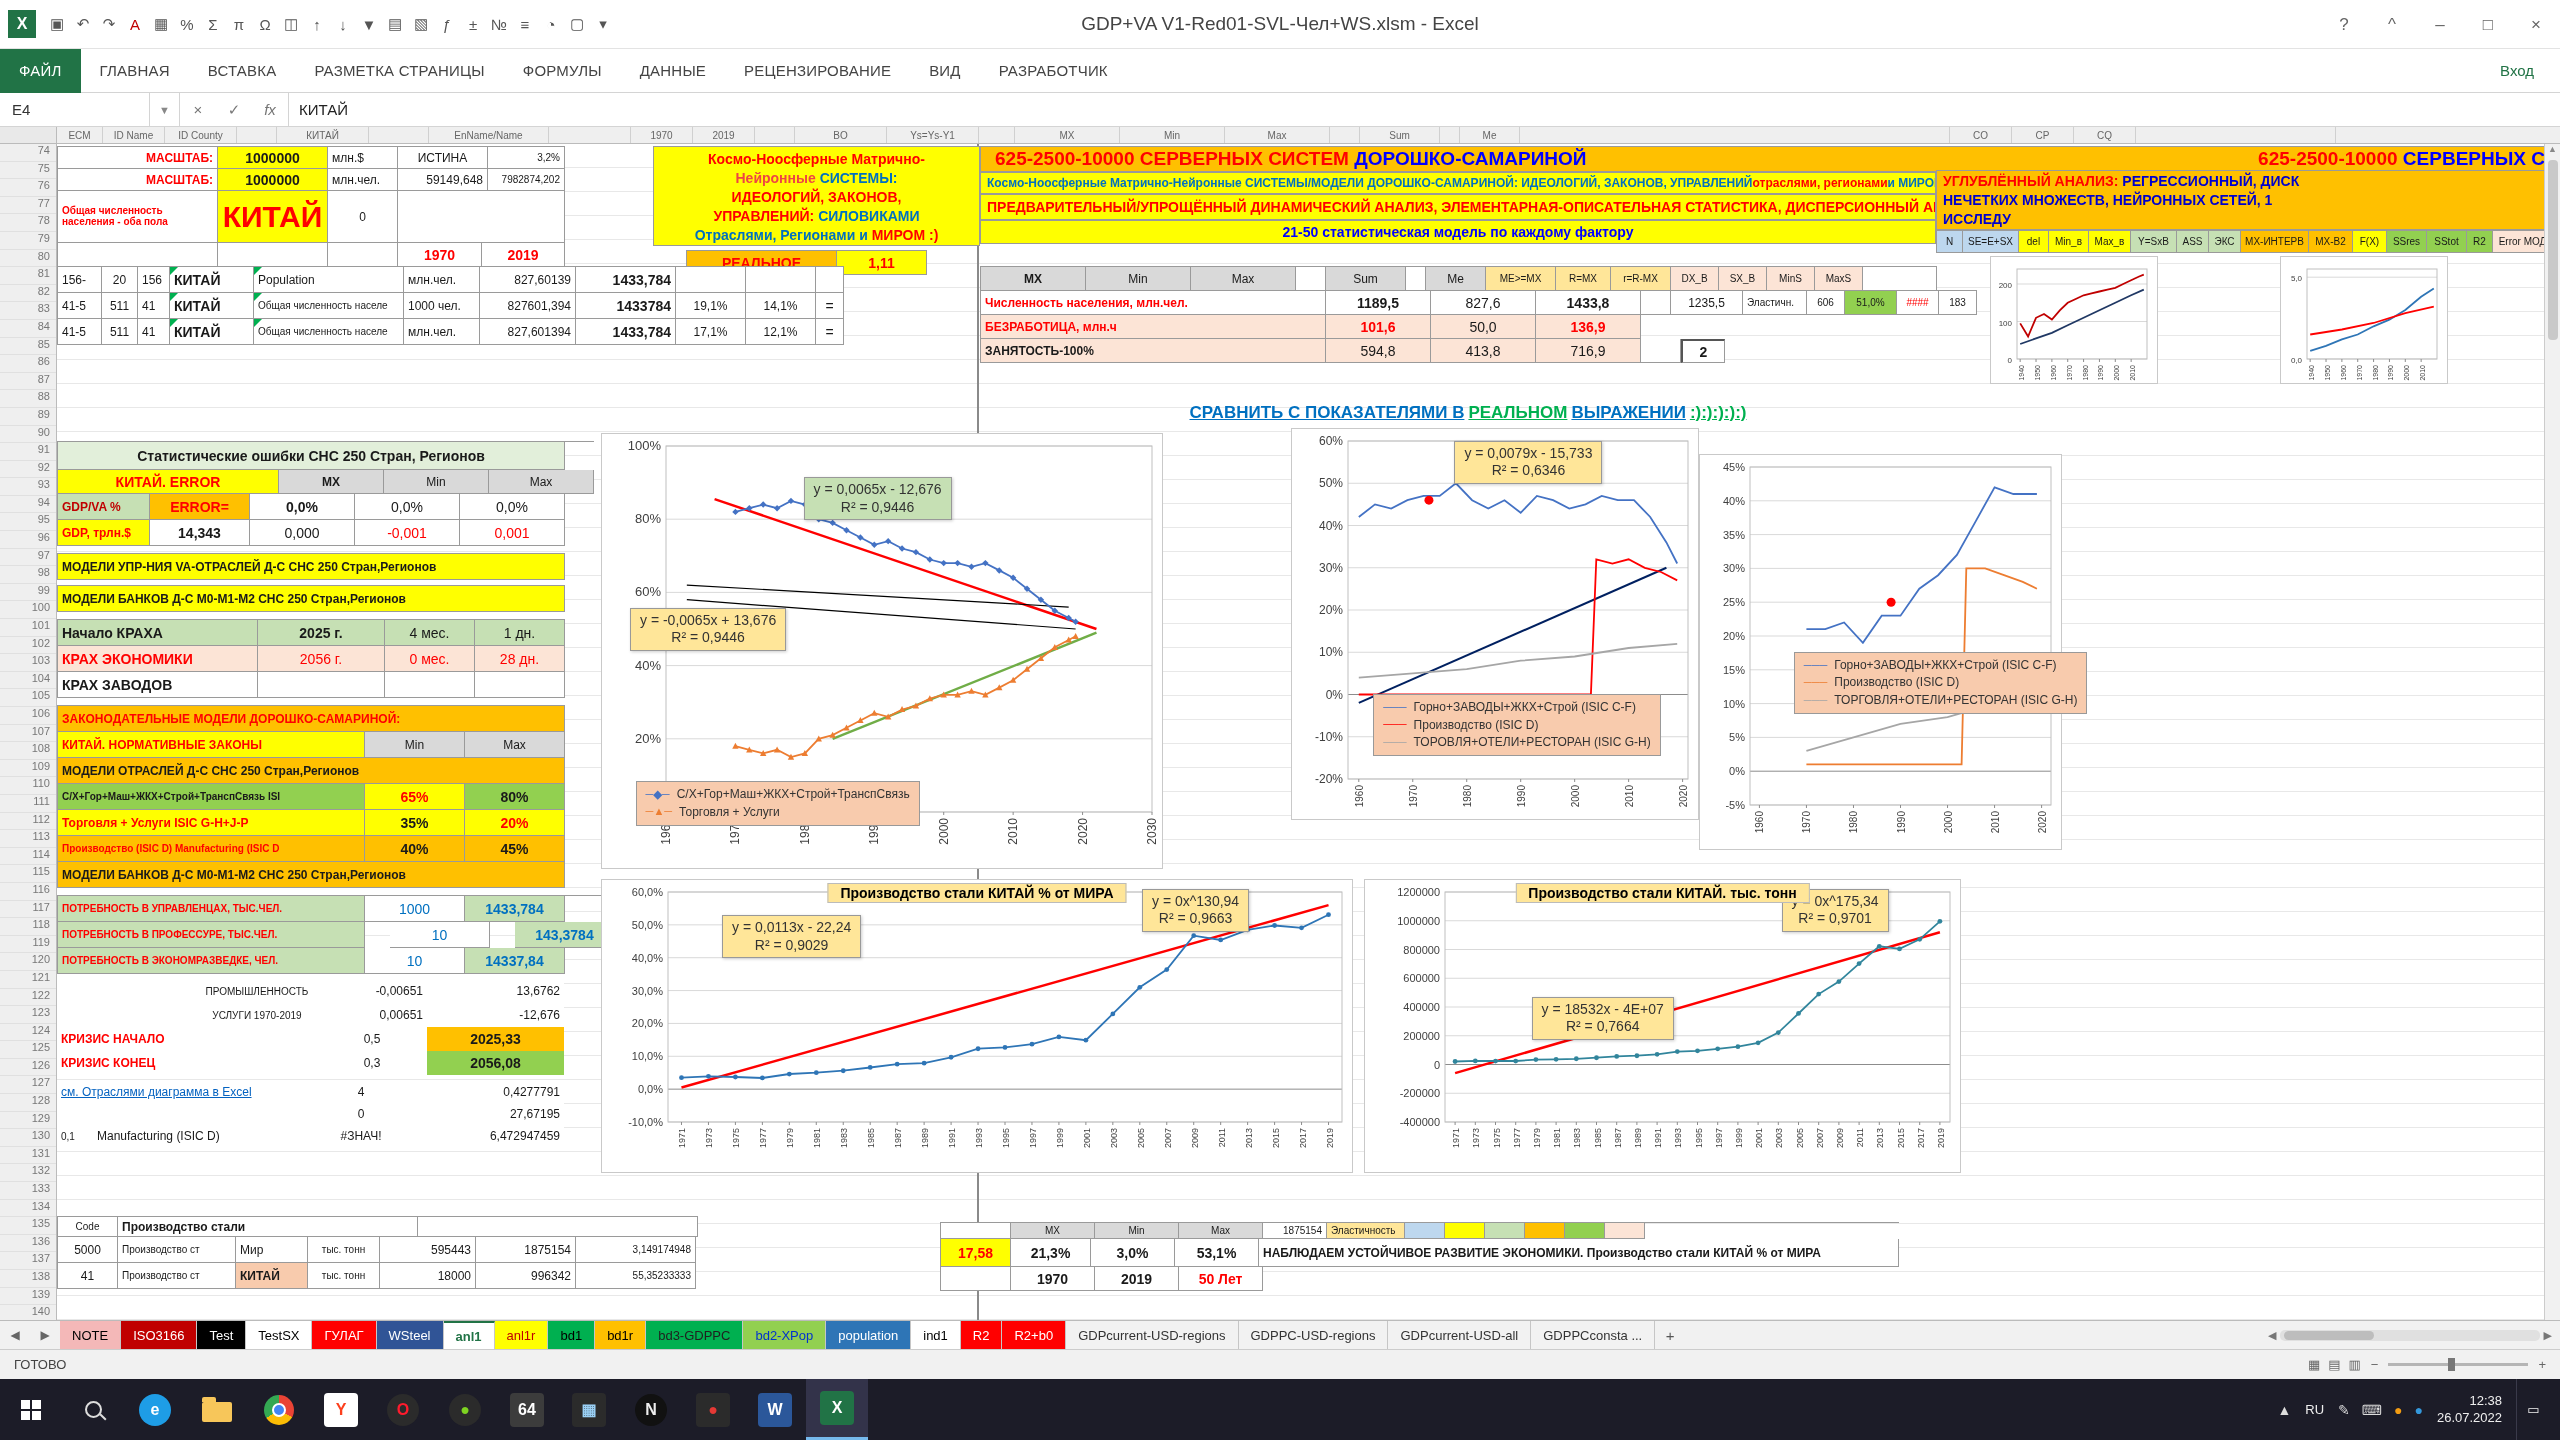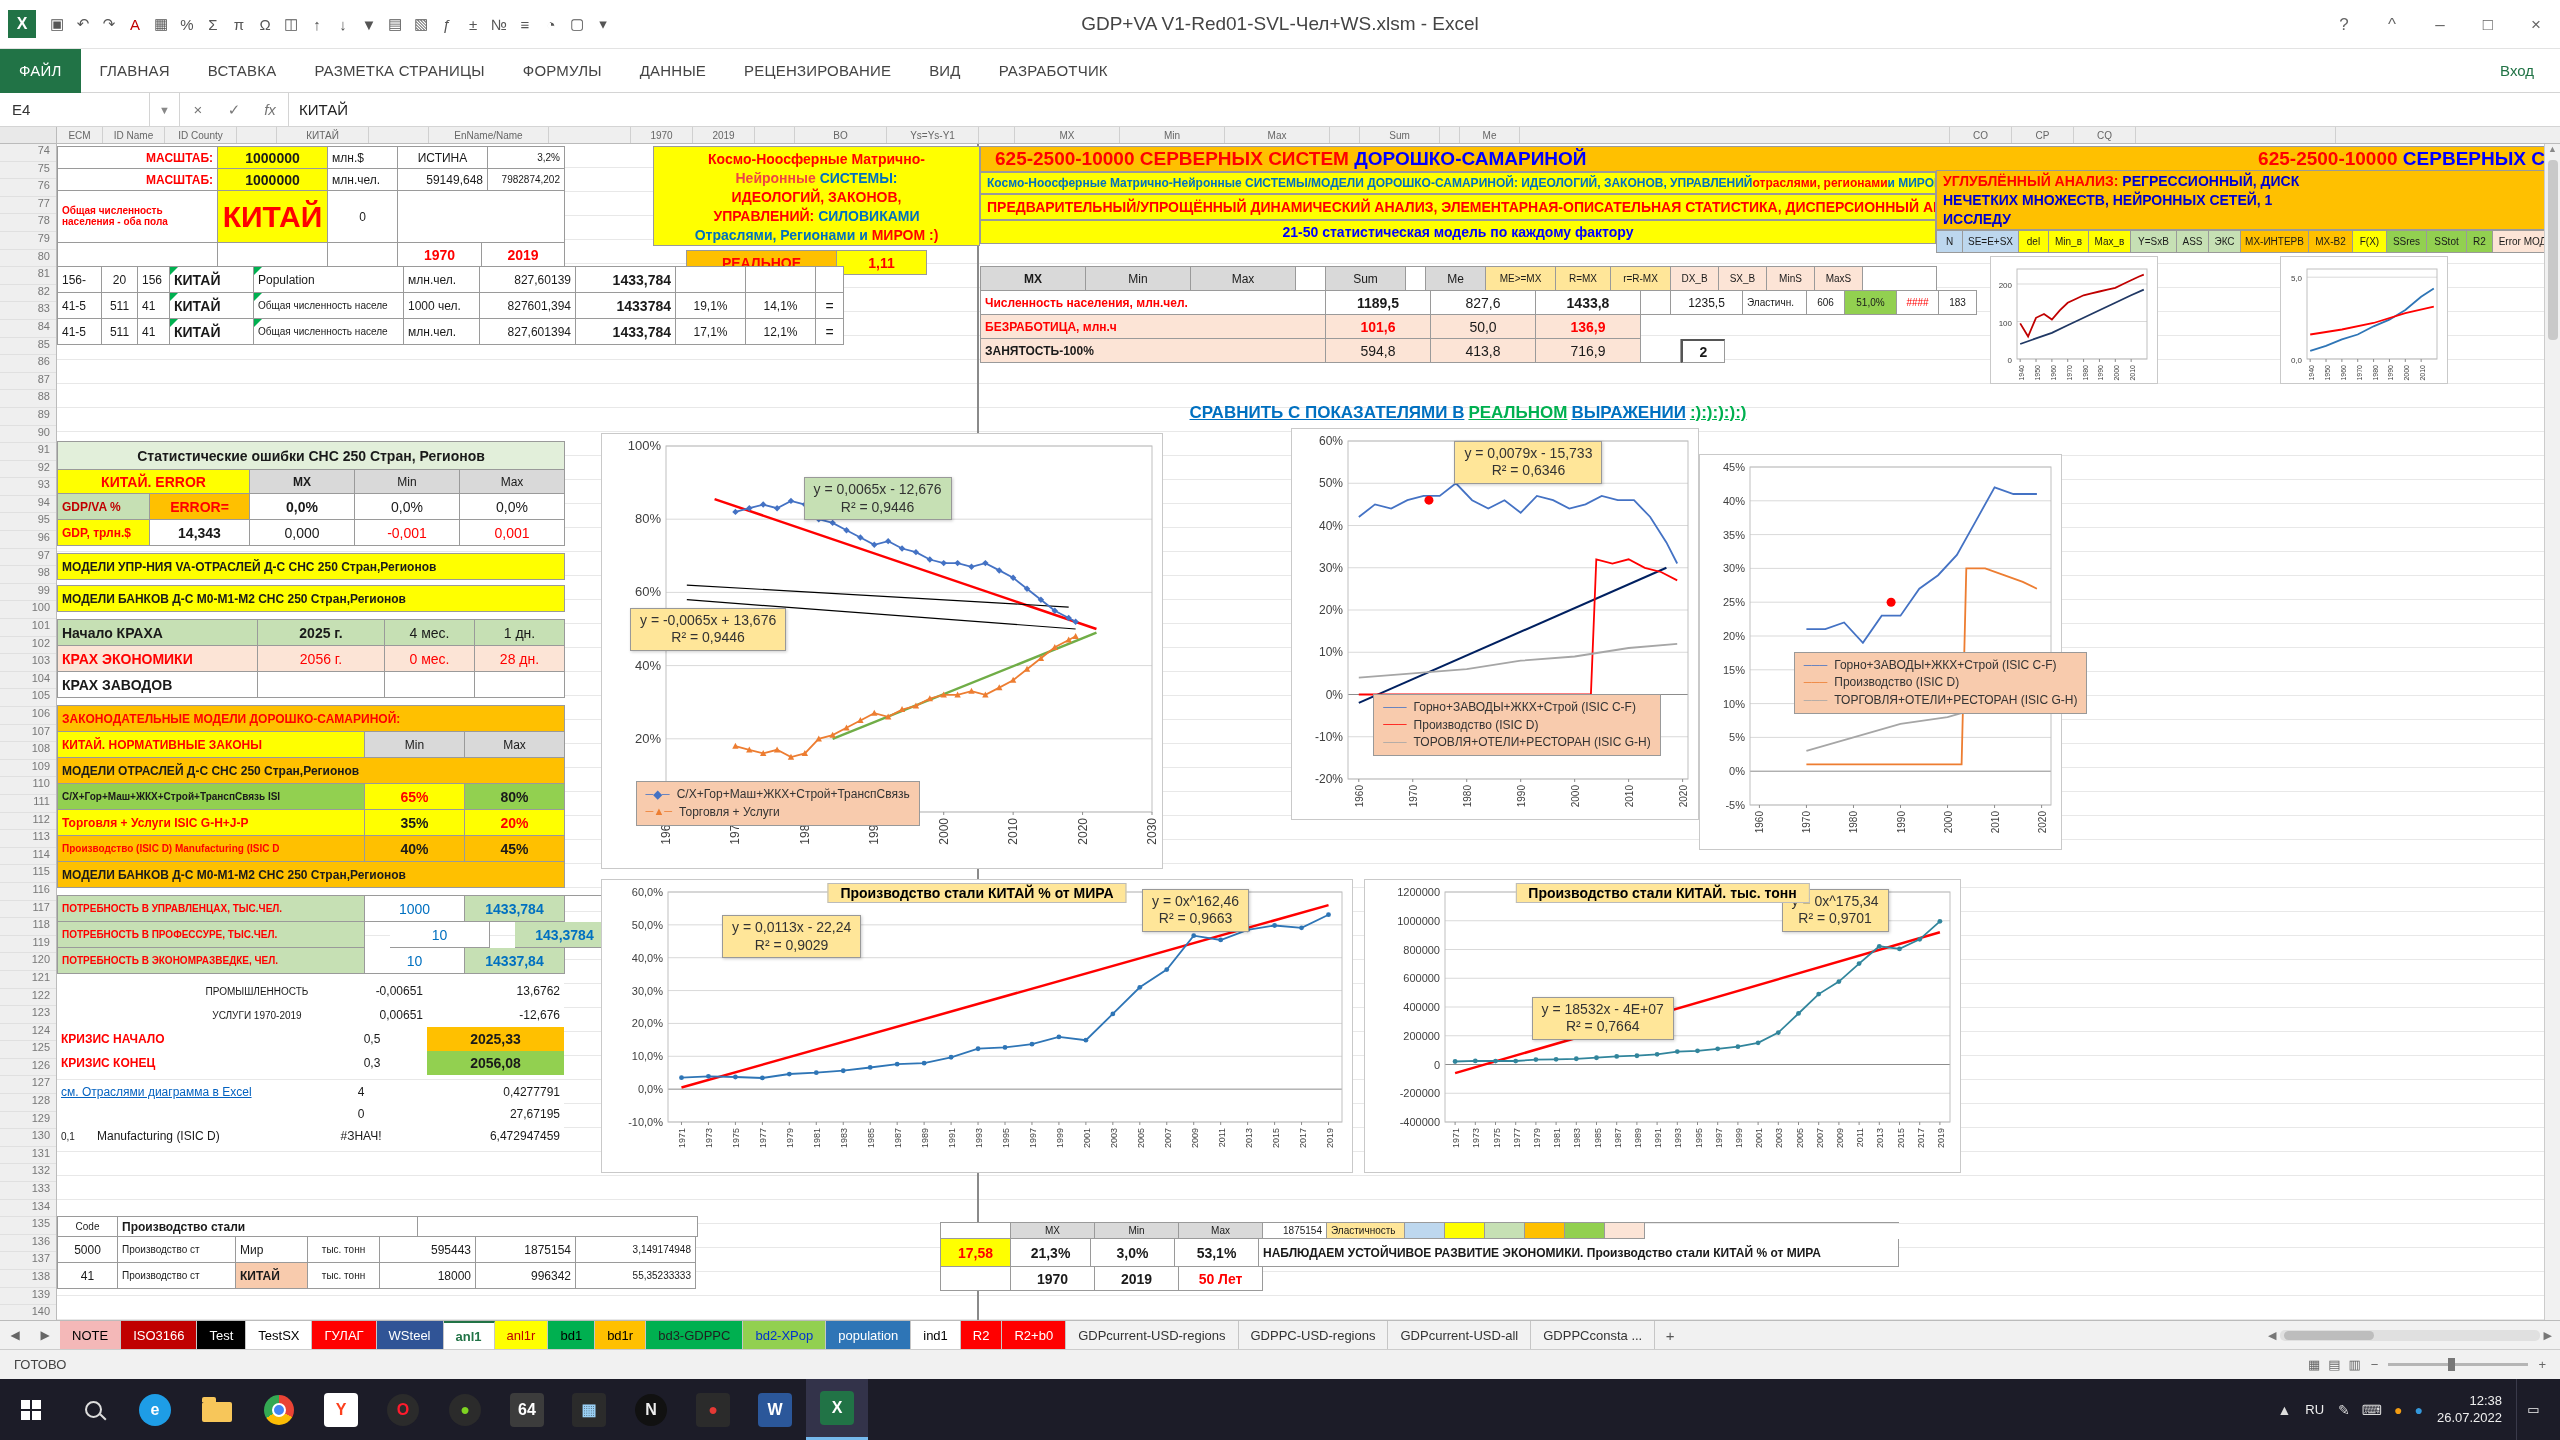--- a/index.html
+++ b/index.html
@@ -507,21 +507,21 @@
       <span style="color: rgb(0, 176, 80);">РЕАЛЬНОМ</span>
       <span style="color: rgb(0, 112, 192);">ВЫРАЖЕНИИ</span>
       <span style="color: rgb(0, 176, 80);">:):):):):)</span>
     </div>
 
   <div class="tbl bordered" style="left:57px;top:441px">
       <div class="xrow" style="height: 28px;">
         <div class="cell b ctr bgvlg" style="width: 507px;">Статистические ошибки СНС 250 Стран, Регионов</div>
       </div>
       <div class="xrow" style="height: 24px;">
-        <div class="cell bgy red b ctr" style="width: 192px;">КИТАЙ. ERROR</div>
+        <div class="cell bgy red b ctr" style="width: 221px;">КИТАЙ. ERROR</div>
         <div class="cell bggr ctr b sm" style="width: 105px;">MX</div>
         <div class="cell bggr ctr sm" style="width: 105px;">Min</div>
         <div class="cell bggr ctr sm" style="width: 105px;">Max</div>
       </div>
       <div class="xrow" style="height: 26px;">
         <div class="cell dred b sm bglg" style="width: 92px;">GDP/VA %</div>
         <div class="cell red b bgo ctr" style="width: 100px;">ERROR=</div>
         <div class="cell b ctr" style="width: 105px;">0,0%</div>
         <div class="cell ctr" style="width: 105px;">0,0%</div>
         <div class="cell ctr" style="width: 105px;">0,0%</div>
@@ -981,21 +981,21 @@
         <circle cx="483.88" cy="160.1857142857143" r="2.4" fill="#2e75b6"></circle>
         <circle cx="510.84000000000003" cy="133.9" r="2.4" fill="#2e75b6"></circle>
         <circle cx="537.8" cy="107.28571428571429" r="2.4" fill="#2e75b6"></circle>
         <circle cx="564.76" cy="89.54285714285716" r="2.4" fill="#2e75b6"></circle>
         <circle cx="591.72" cy="55.69999999999999" r="2.4" fill="#2e75b6"></circle>
         <circle cx="618.68" cy="59.971428571428575" r="2.4" fill="#2e75b6"></circle>
         <circle cx="645.64" cy="49.785714285714285" r="2.4" fill="#2e75b6"></circle>
         <circle cx="672.6" cy="45.51428571428573" r="2.4" fill="#2e75b6"></circle>
         <circle cx="699.56" cy="47.81428571428571" r="2.4" fill="#2e75b6"></circle>
         <circle cx="726.52" cy="34.671428571428564" r="2.4" fill="#2e75b6"></circle>
-      </svg><div class="ann" style="left: 72%; top: 3%; background: rgb(255, 230, 153);">у = 0x^162,46
+      </svg><div class="ann" style="left: 72%; top: 3%; background: rgb(255, 230, 153);">у = 0x^130,94
 R² = 0,9663</div><div class="ann" style="left: 16%; top: 12%; background: rgb(255, 230, 153);">у = 0,0113x - 22,24
 R² = 0,9029</div><div class="ctitle">Производство стали КИТАЙ % от МИРА</div></div>
   <div class="chart" style="left:1364px;top:879px;width:597px;height:294px"><svg width="597" height="294" viewBox="0 0 597 294">
         <line x1="80" y1="242" x2="585" y2="242" stroke="#d9d9d9" stroke-width="1"></line>
         <text x="75" y="246" text-anchor="end" font-size="11" fill="#404040">-400000</text>
         <line x1="80" y1="213.25" x2="585" y2="213.25" stroke="#d9d9d9" stroke-width="1"></line>
         <text x="75" y="217.25" text-anchor="end" font-size="11" fill="#404040">-200000</text>
         <line x1="80" y1="184.5" x2="585" y2="184.5" stroke="#8c8c8c" stroke-width="1"></line>
         <text x="75" y="188.5" text-anchor="end" font-size="11" fill="#404040">0</text>
         <line x1="80" y1="155.75" x2="585" y2="155.75" stroke="#d9d9d9" stroke-width="1"></line>

